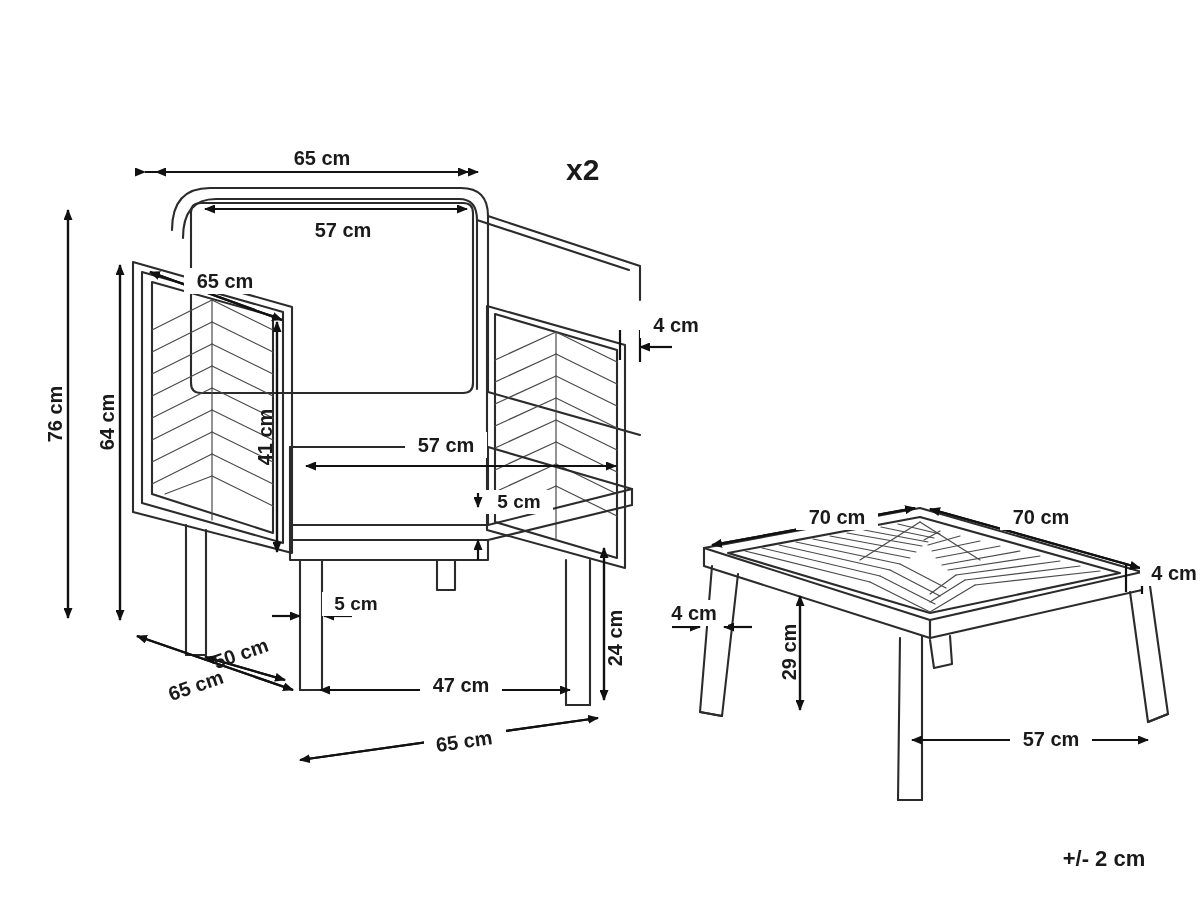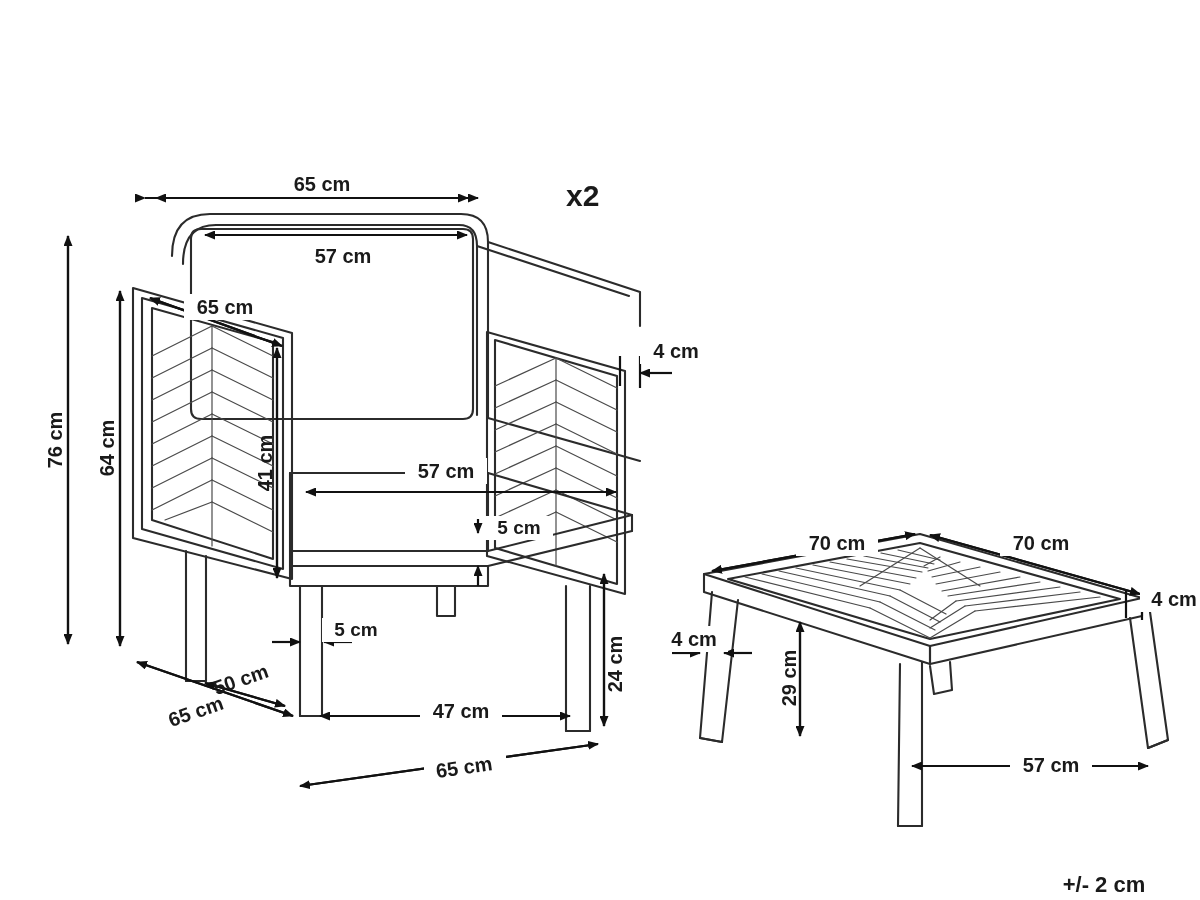--- a/index.html
+++ b/index.html
@@ -1,17 +1,17 @@
 <!DOCTYPE html>
 <html><head>
 <meta charset="utf-8">
 <style>
   html,body{margin:0;padding:0;background:#ffffff;}
   body{width:1200px;height:900px;font-family:"Liberation Sans",sans-serif;overflow:hidden;}
-  #stage{position:relative;width:1200px;height:804px;margin-top:26px;}
+  #stage{position:relative;width:1200px;height:804px;}
   svg{display:block;}
   .dimtext{font-family:"Liberation Sans",sans-serif;font-weight:bold;fill:#1a1a1a;}
 </style>
 </head>
 <body>
 
 <div id="stage">
 <svg width="1200" height="900" viewBox="0 0 1200 900" xmlns="http://www.w3.org/2000/svg">
   <defs>
     <marker id="ah" markerWidth="11" markerHeight="9" refX="10" refY="4.5" orient="auto" markerUnits="userSpaceOnUse">

